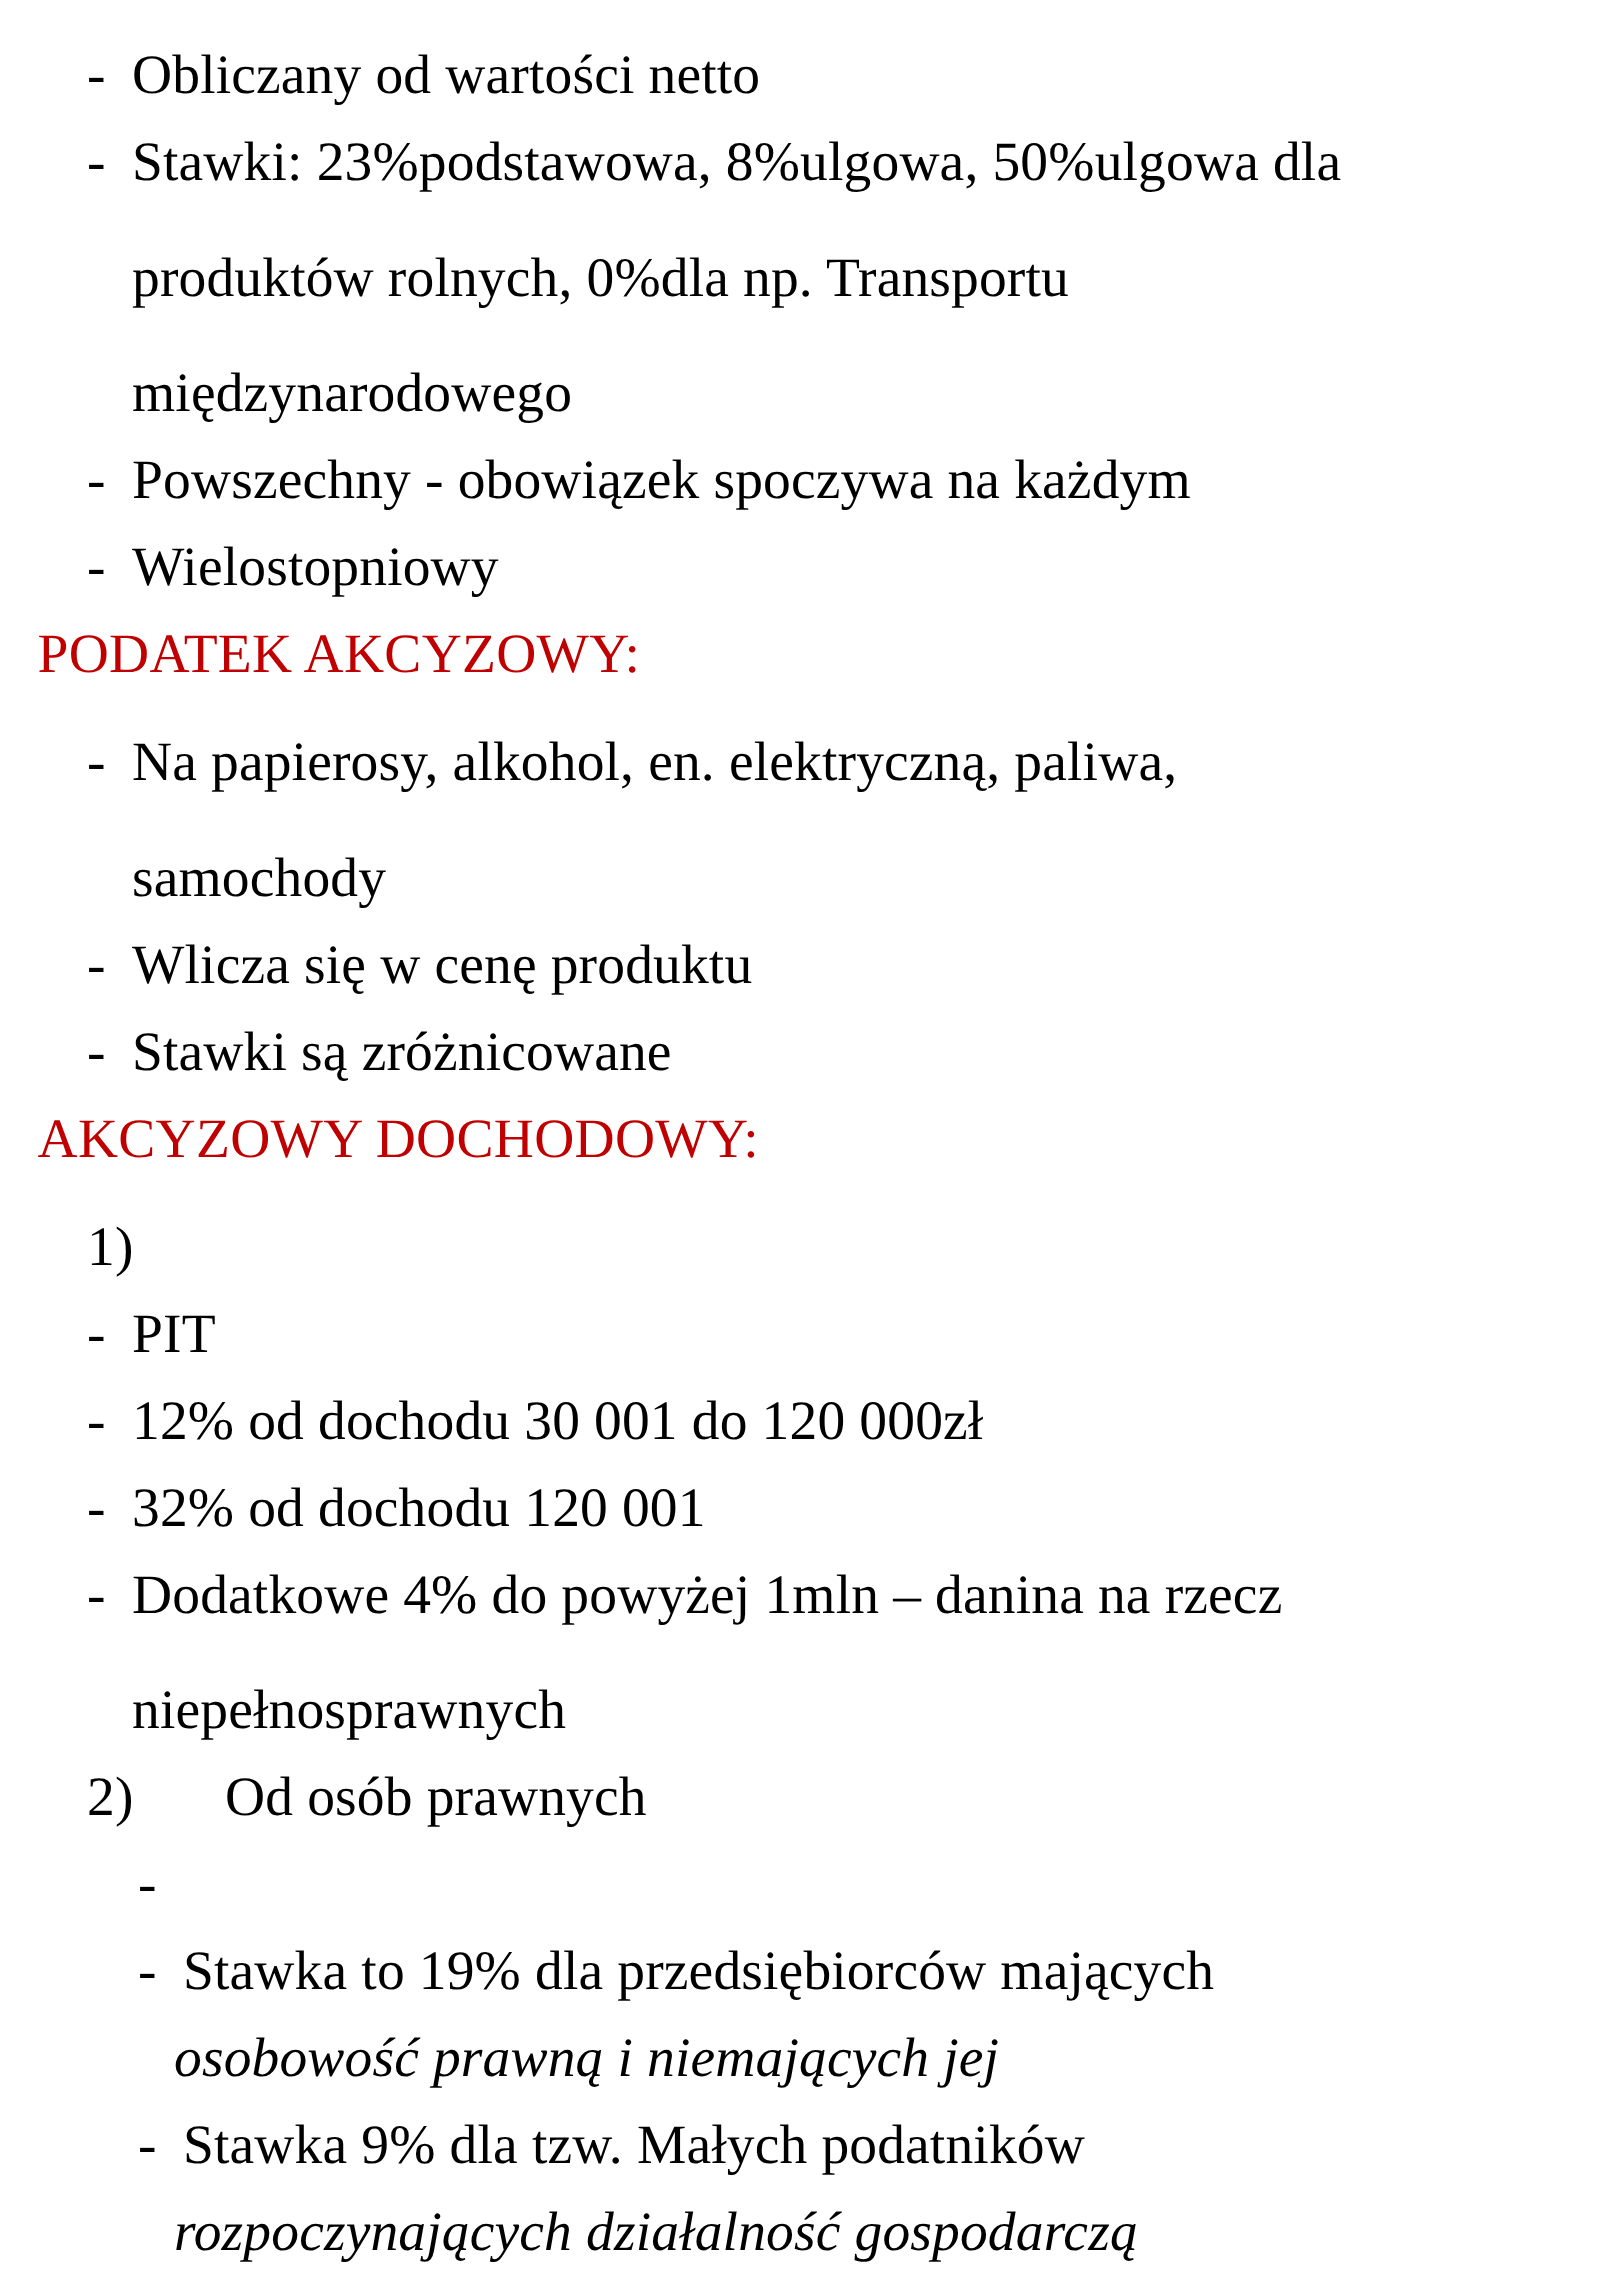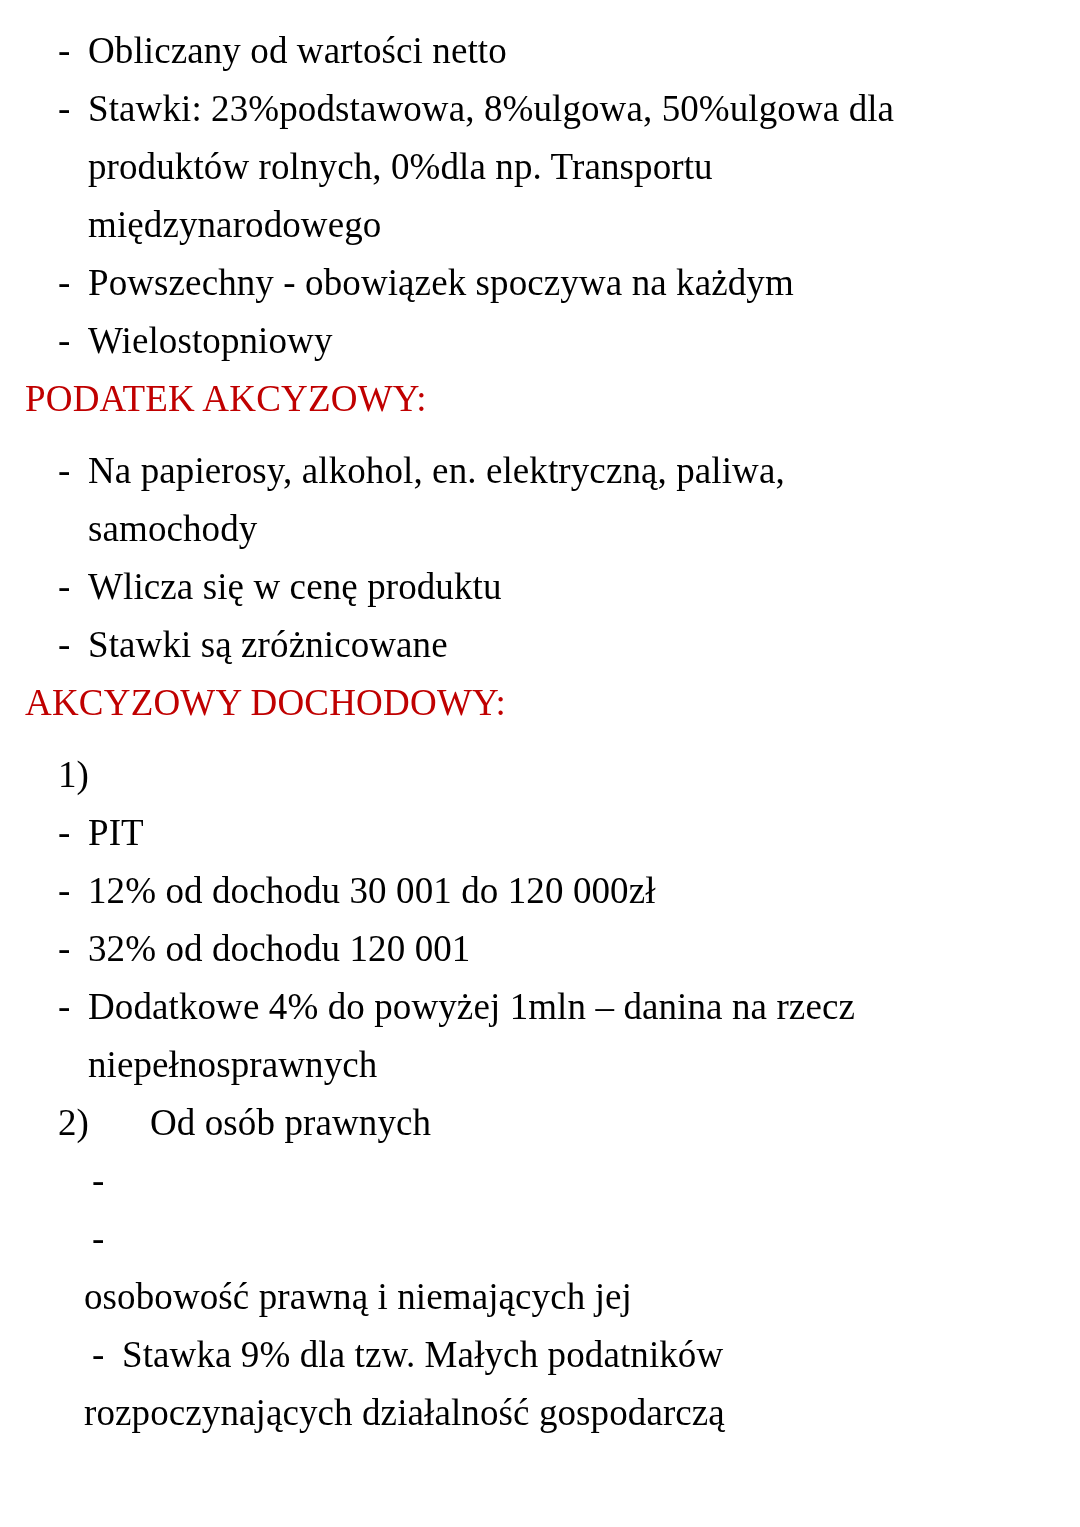--- a/index.html
+++ b/index.html
@@ -51,39 +51,41 @@
   
   .lvl1 {
     padding-left: 58px;
   }
   .lvl1 .marker {
     width: 30px;
   }
   
   .lvl1-cont {
     padding-left: 88px;
+    margin-top: 19px;
   }
 
   
   .numitem {
     padding-left: 58px;
   }
   .numitem .marker {
     width: 92px;
   }
 
   
   .lvl2 {
     padding-left: 92px;
   }
   .lvl2 .marker {
     width: 30px;
   }
   .lvl2-cont {
-    padding-left: 84px;
+    padding-left: 116px;
+    font-style: italic;
   }
 
   
   .heading {
     font-size: 37px;
     line-height: 58px;
     padding-left: 25px;
     margin-bottom: 14px;
     letter-spacing: 0.2px;
   }
@@ -107,18 +109,18 @@
       <div class="line lvl1"><span class="marker">-</span><span class="txt">Stawki są zróżnicowane</span></div>
       <div class="heading" style="color: rgb(192, 0, 0);">AKCYZOWY DOCHODOWY:</div>
       <div class="line numitem"><span class="marker">1)</span></div>
       <div class="line lvl1"><span class="marker">-</span><span class="txt">PIT</span></div>
       <div class="line lvl1"><span class="marker">-</span><span class="txt">12% od dochodu 30 001 do 120 000zł</span></div>
       <div class="line lvl1"><span class="marker">-</span><span class="txt">32% od dochodu 120 001</span></div>
       <div class="line lvl1"><span class="marker">-</span><span class="txt">Dodatkowe 4% do powyżej 1mln – danina na rzecz</span></div>
       <div class="line lvl1-cont">niepełnosprawnych</div>
       <div class="line numitem"><span class="marker">2)</span><span class="txt">Od osób prawnych</span></div>
       <div class="line lvl2"><span class="marker">-</span></div>
-      <div class="line lvl2"><span class="marker">-</span></div>
+      <div class="line lvl2"><span class="marker">-</span><span class="txt">Stawka to 19% dla przedsiębiorców mających</span></div>
       <div class="line lvl2-cont">osobowość prawną i niemających jej</div>
       <div class="line lvl2"><span class="marker">-</span><span class="txt">Stawka 9% dla tzw. Małych podatników</span></div>
       <div class="line lvl2-cont">rozpoczynających działalność gospodarczą</div>
     </div>
 </div>
 
 </body></html>

